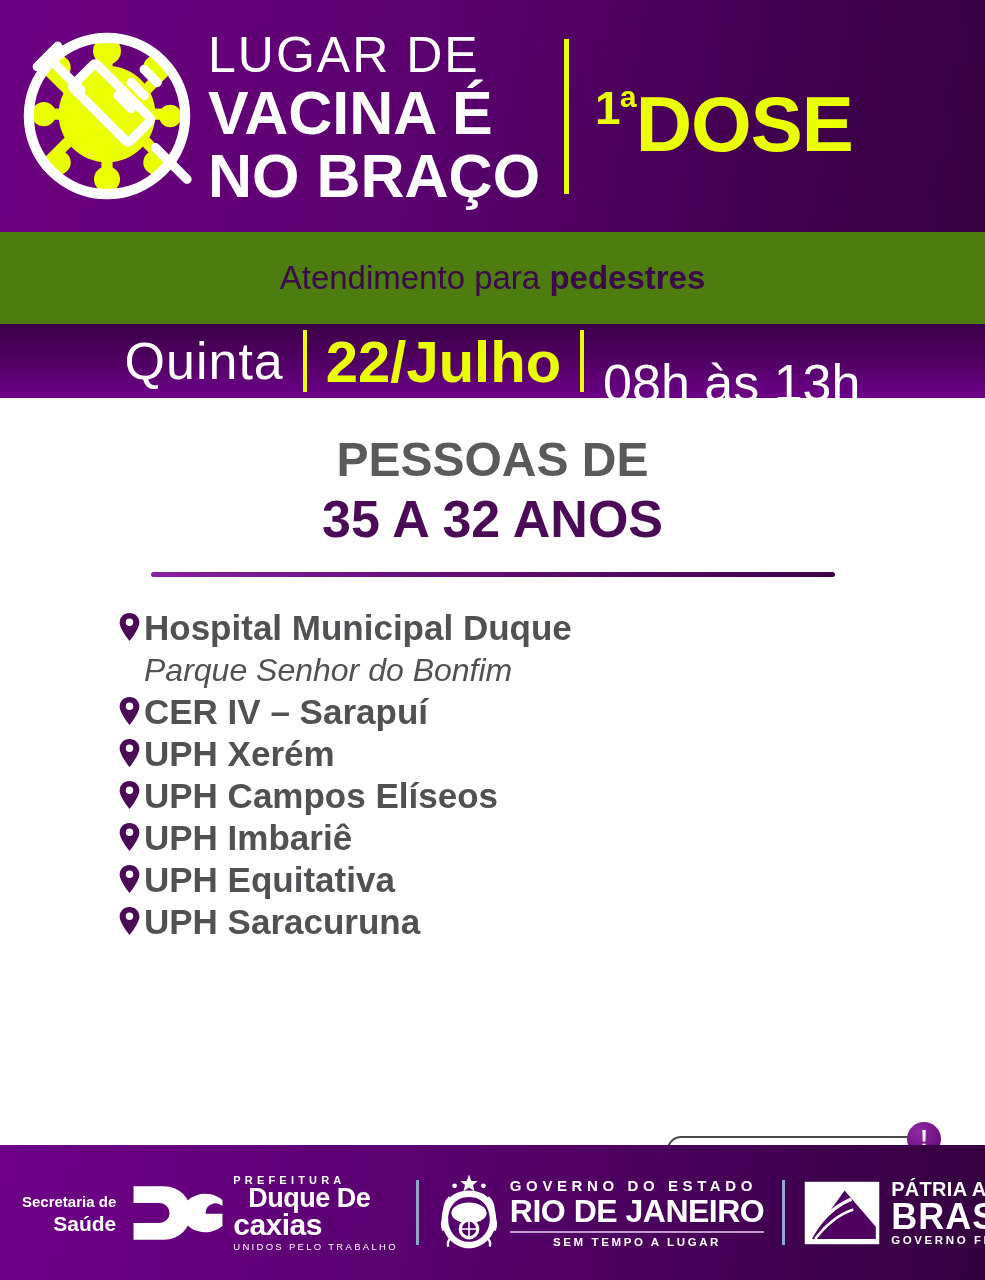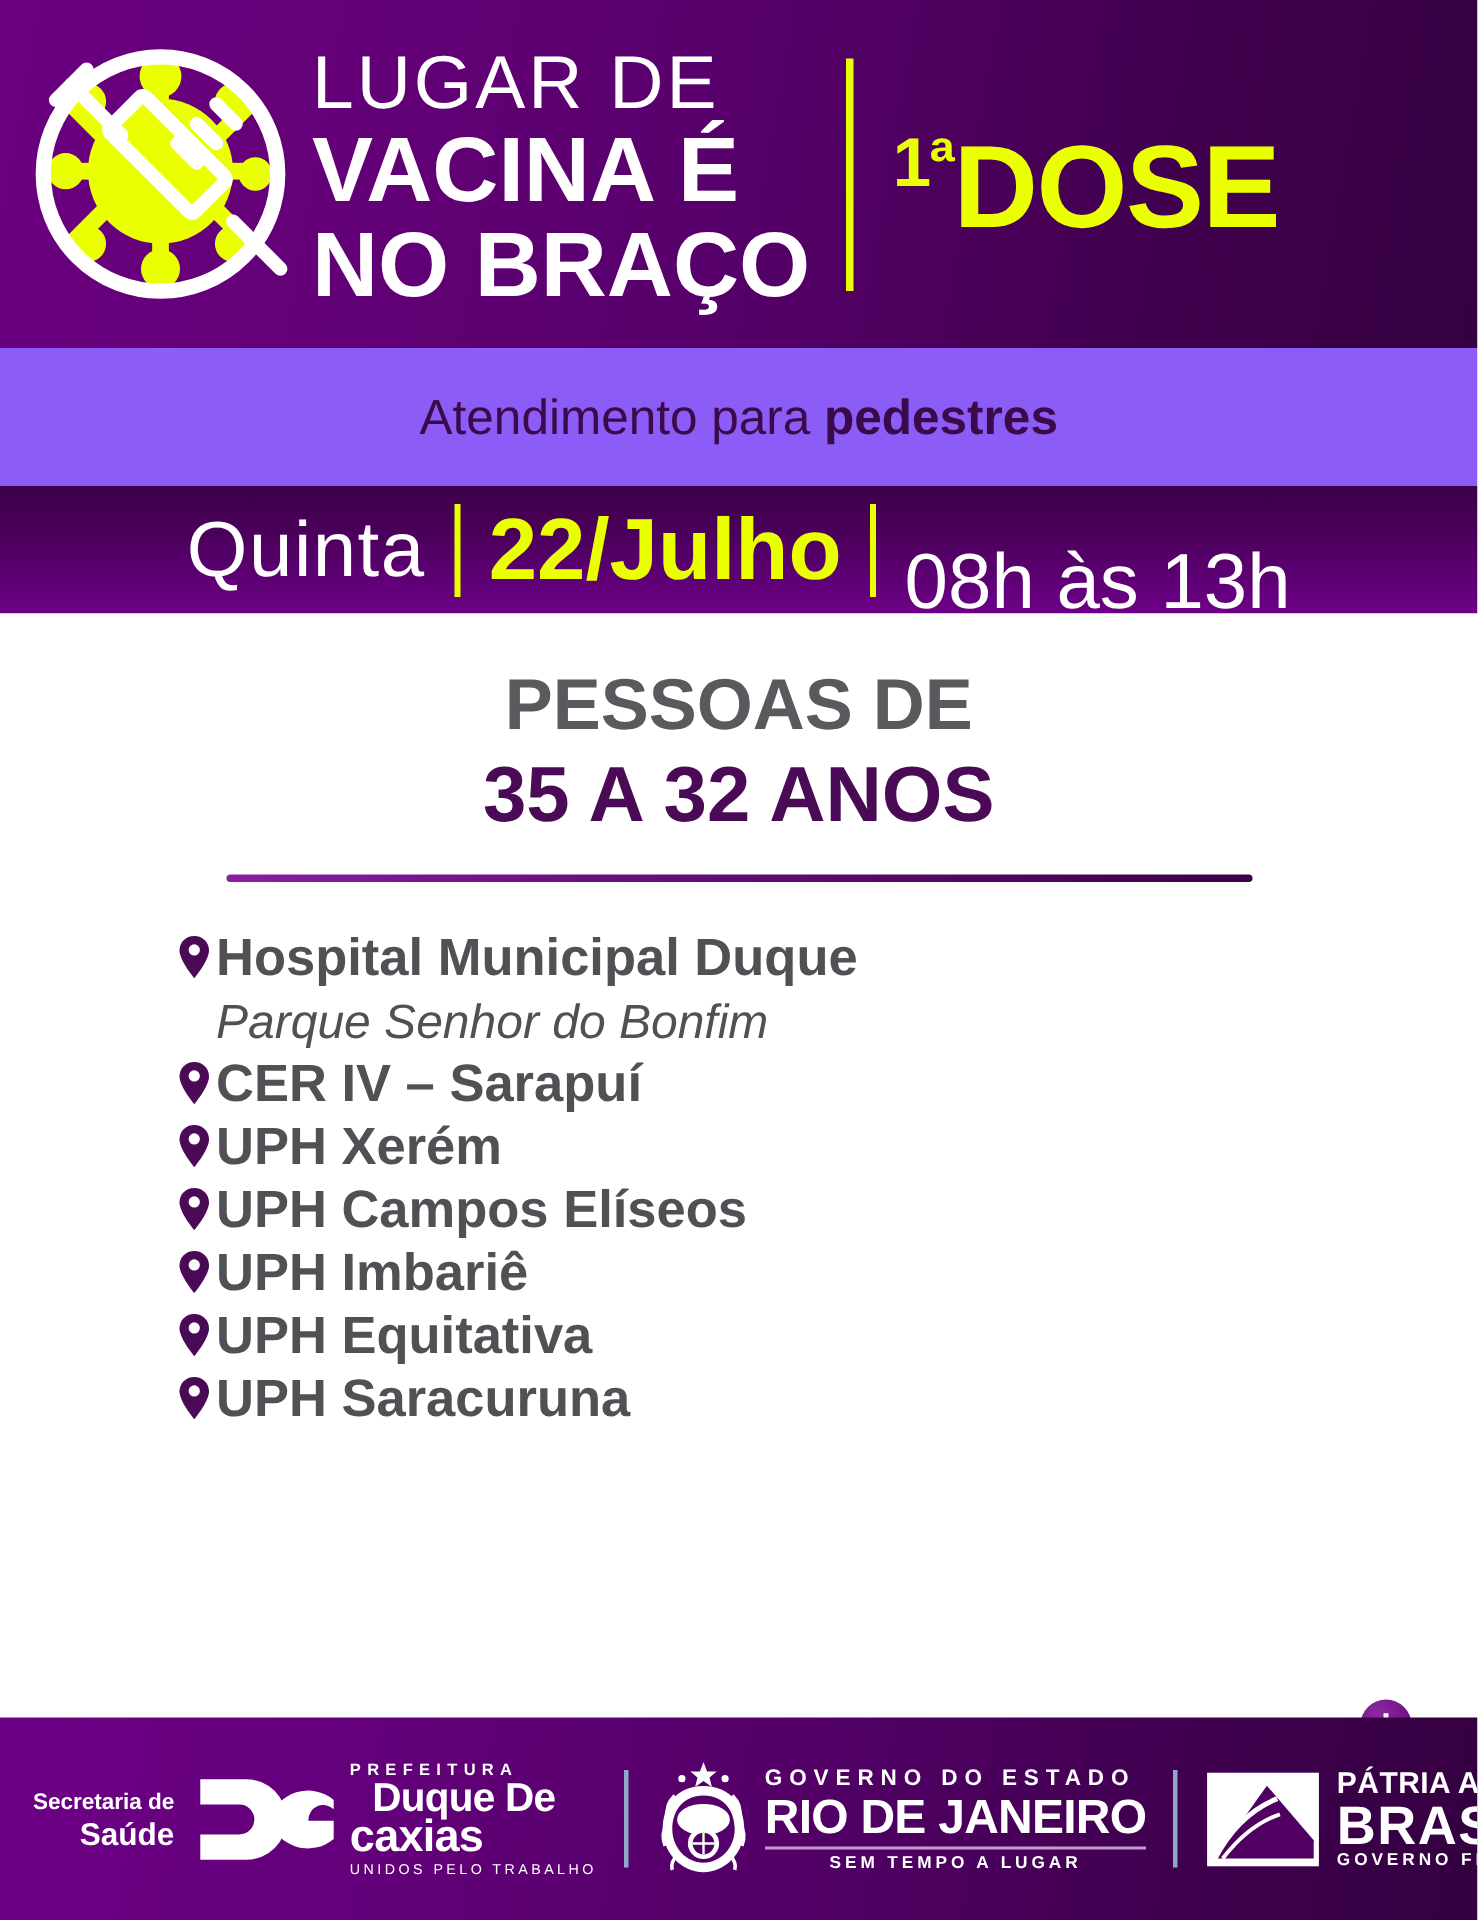--- a/index.html
+++ b/index.html
@@ -46,29 +46,29 @@
     align-self:center;
   }
   .header-dose {
     color:#eaff00; font-size:78px; font-weight:bold; letter-spacing:-1px;
     margin-left:26px; flex:0 0 auto; line-height:80px;
   }
   .header-dose .ord { font-size:46px; vertical-align:super; }
 
   
   .subbanner {
-    height:92px; background:#8b5cf6;
+    height:92px; background:#4d7c0f;
     display:flex; align-items:center; justify-content:center;
   }
   .subbanner-text { font-size:33px; color:#3a0a4a; font-weight:400; }
   .subbanner-text b { font-weight:bold; color:#3a0a4a; }
 
   
   .datebanner {
-    height:85px;
+    height:74px;
     background:linear-gradient(180deg,#3c0048 0%,#4c005c 40%,#62007a 80%,#6d0086 100%);
     display:flex; align-items:center; justify-content:center; gap:0px;
   }
   .date-day  { color:#ffffff; font-size:52px; font-weight:400; letter-spacing:1px;}
   .date-main { color:#eaff00; font-size:58px; font-weight:bold; letter-spacing:0px;}
   .date-time { color:#ffffff; font-size:52px; font-weight:400; letter-spacing:0px;margin-top:43px;}
   .date-sep  { width:4px; height:62px; background:#eaff00; margin:0 19px; }
 
   
   .main { position:relative; height:668px; background:#ffffff; padding-top:34px; }

